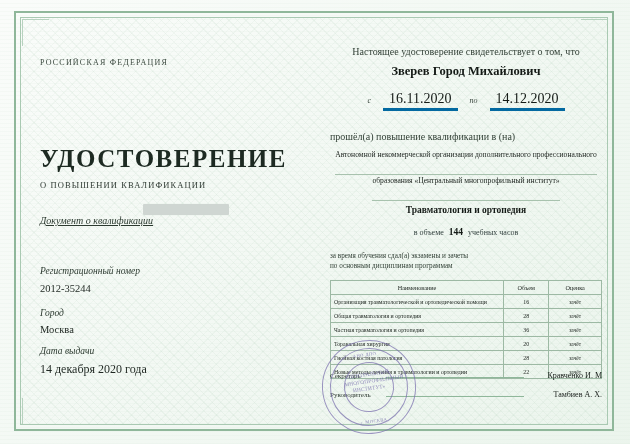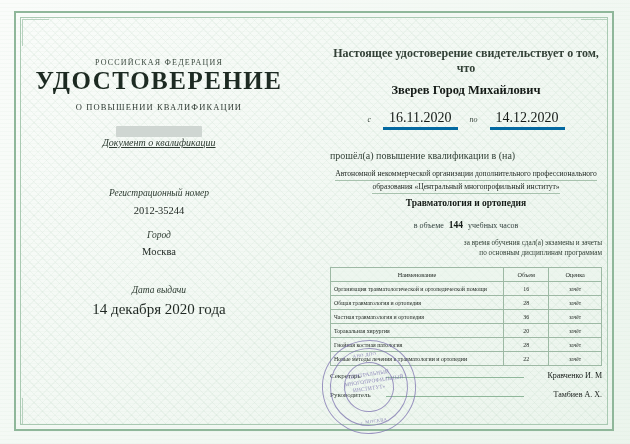--- a/index.html
+++ b/index.html
@@ -49,33 +49,33 @@
     width: 586px; height: 406px;
     background:
       repeating-linear-gradient(45deg, rgba(150,190,160,0.10) 0px, rgba(150,190,160,0.10) 1px, rgba(255,255,255,0) 1px, rgba(255,255,255,0) 6px),
       repeating-linear-gradient(-45deg, rgba(150,190,160,0.08) 0px, rgba(150,190,160,0.08) 1px, rgba(255,255,255,0) 1px, rgba(255,255,255,0) 6px);
     pointer-events: none;
   }
 
   
   .left {
     position: absolute;
-    left: 13px; top: 28px;
+    left: 40px; top: 28px;
     width: 292px; height: 390px;
-    text-align: center;
     color: #2c2f33;
   }
   .rf-line {
     margin-top: 30px;
     font-size: 8px;
     letter-spacing: 1.2px;
     color: #3c4a40;
     font-family: "Liberation Serif", serif;
   }
   .title-main {
+    margin-top: 78px;
     font-size: 25px;
     letter-spacing: 1.5px;
     font-weight: bold;
     color: #1d2a22;
   }
   .title-sub {
     margin-top: 7px;
     font-size: 8.5px;
     letter-spacing: 1.1px;
     color: #2f3a33;
@@ -108,43 +108,42 @@
     font-size: 9.5px;
     font-style: italic;
     color: #2c3a30;
   }
   .city-value {
     margin-top: 6px;
     font-size: 10.5px;
     color: #1f2722;
   }
   .date-label {
-    margin-top: 28px;
+    margin-top: 11px;
     font-size: 9.5px;
     font-style: italic;
     color: #2c3a30;
   }
   .date-value {
     margin-top: 6px;
-    font-size: 15px;
+    font-size: 12px;
     color: #1f2722;
   }
 
   
   .right {
     position: absolute;
     left: 330px; top: 46px;
     width: 272px;
     color: #222;
   }
   .r-line-top {
     text-align: center;
-    font-size: 12px;
+    font-size: 10px;
     color: #324036;
-    font-weight: bold;
   }
   .holder-name {
     margin-top: 7px;
     text-align: center;
     font-size: 12.5px;
     font-weight: bold;
     color: #141a16;
   }
   .dates-row {
     margin-top: 12px;
@@ -170,21 +169,21 @@
   .org-block {
     margin-top: 7px;
     text-align: center;
     font-size: 7.6px;
     line-height: 11px;
     color: #1d241f;
   }
   .org-block .underlined {
     border-bottom: 1px solid #a8c2ae;
     display: inline-block;
-    padding-bottom: 1px;
+    padding-bottom: 14px;
   }
   .prog-label {
     margin-top: 11px;
     text-align: center;
     font-size: 7.5px;
     font-style: italic;
     color: #324036;
   }
   .prog-value {
     margin-top: 4px;
@@ -200,22 +199,22 @@
     font-size: 8px;
     color: #32403e;
   }
   .hours-row .hv {
     font-size: 9.5px;
     font-weight: bold;
     color: #141a16;
     margin: 8px 3px;
   }
   .exam-note {
-    margin-top: 8px;
-    text-align: right;
+    margin-top: 14px;
+    text-align: left;
     font-size: 7.2px;
     line-height: 10px;
     color: #324036;
   }
 
   
   table.disciplines {
     margin-top: 9px;
     width: 272px;
     border-collapse: collapse;

